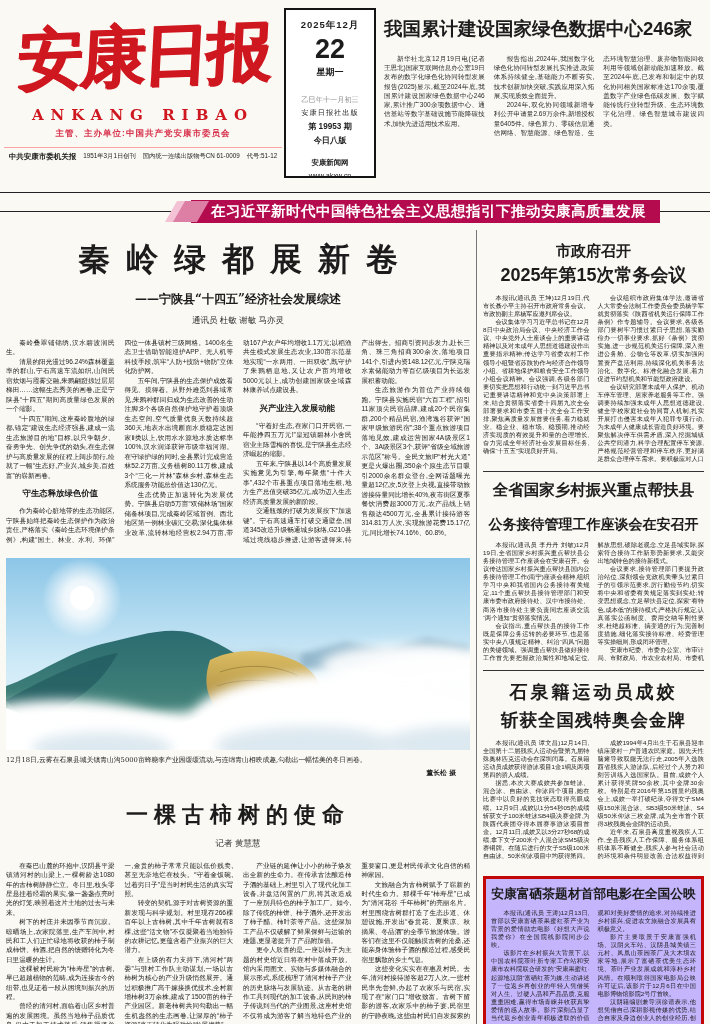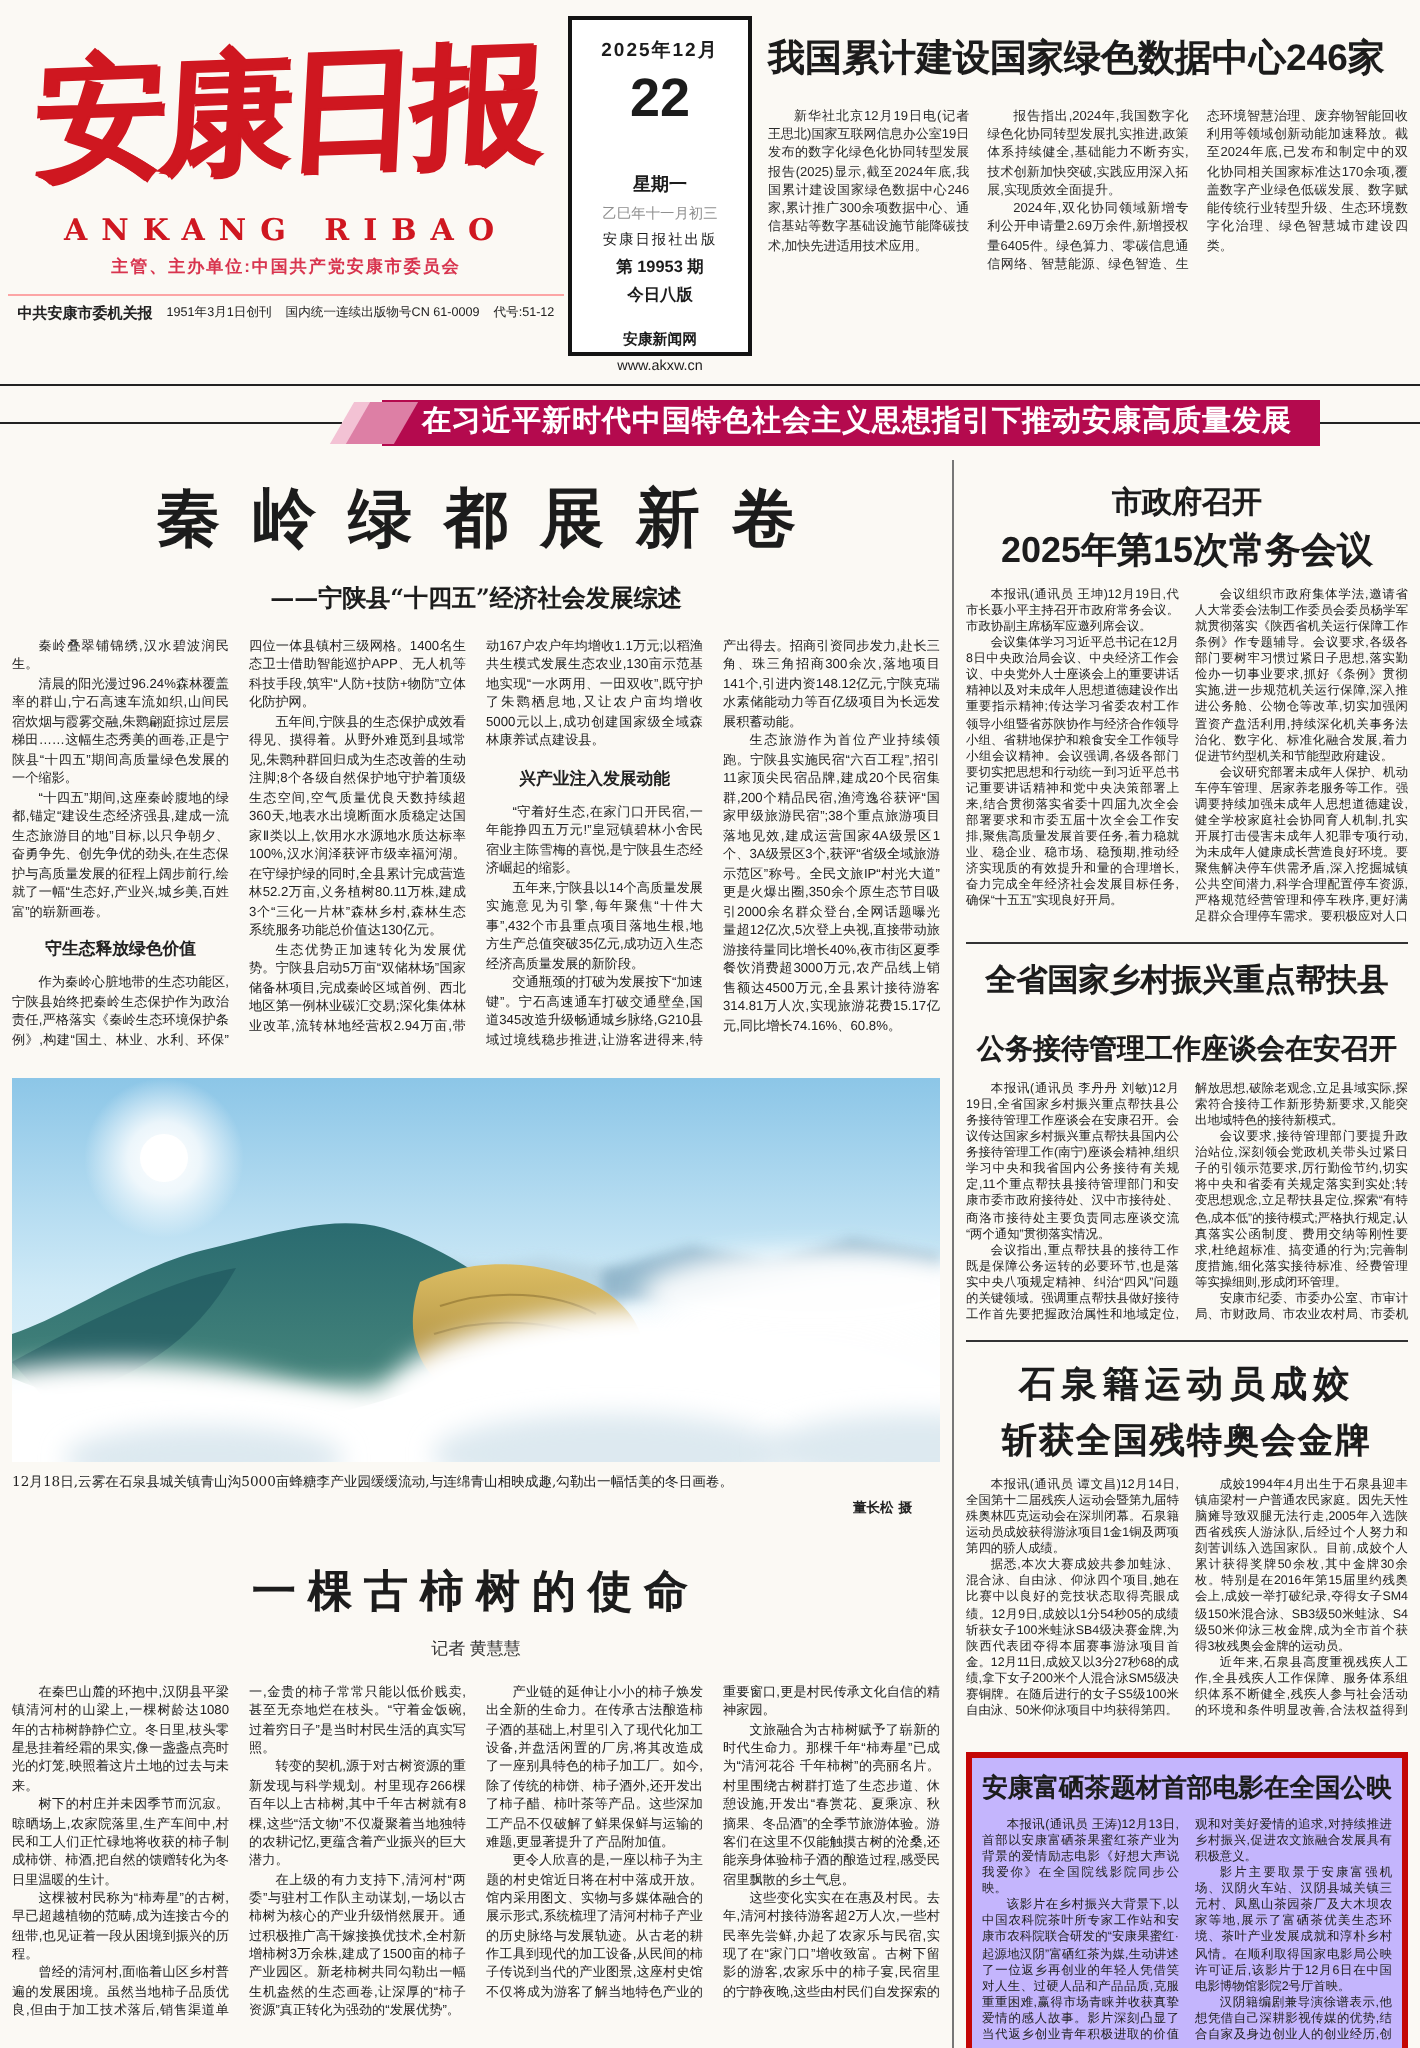--- a/index.html
+++ b/index.html
@@ -31,22 +31,22 @@
   }
   .org-line .strong { font-weight:900; font-size:7.5px; }
   
   .datebox {
     position:absolute; left:284px; top:8px; width:92px; height:170px;
     border:2px solid #141414; background:#fff; text-align:center;
     padding:9px 3px 8px; display:flex; flex-direction:column; gap:3px;
   }
   .datebox .ym { font-size:9.5px; font-weight:bold; letter-spacing:1px; }
   .datebox .day { font-size:27px; font-weight:bold; line-height:1.05; }
-  .datebox .weekday { font-size:9px; font-weight:bold;margin-top:20px; }
-  .datebox .lunar { font-size:7.2px; color:#8f8f8f; font-family:"DejaVu Serif",serif; }
+  .datebox .weekday { font-size:9px; font-weight:bold; }
+  .datebox .lunar { font-size:7.2px; color:#8f8f8f; font-family:"DejaVu Serif",serif;margin-top:13px; }
   .datebox .publisher { font-size:7.2px; font-family:"DejaVu Serif",serif; letter-spacing:1px; }
   .datebox .issue, .datebox .pages { font-size:8.2px; font-weight:bold; }
   .datebox .site { margin-top:9px; font-size:7.4px; font-weight:bold; }
   .datebox .url { font-size:7.2px; }
   
   .top-story { position:absolute; left:384px; top:16px; width:320px; }
   .top-story .headline { font-size:18.5px; font-weight:900; white-space:nowrap; letter-spacing:0; }
   .cols p { text-indent:2em; }
   .top-story .body {
     margin-top:13px; columns:3; column-gap:9px; height:102px; overflow:hidden;
@@ -173,20 +173,21 @@
     <div class="hair r"></div>
   </div>
 
   <div class="vdivider"></div>
 
   <div class="left-region">
 
     <div class="main-head">
       <div class="h">秦岭绿都展新卷</div>
       <div class="sub">——宁陕县“十四五”经济社会发展综述</div>
+      <div class="byline">通讯员 杜敏 谢敏 马亦灵</div>
     </div>
 
     <div class="main-cols">
       <div class="cols-flow cols">
           <p>秦岭叠翠铺锦绣,汉水碧波润民生。</p>
           <p>清晨的阳光漫过96.24%森林覆盖率的群山,宁石高速车流如织,山间民宿炊烟与霞雾交融,朱鹮翩跹掠过层层梯田……这幅生态秀美的画卷,正是宁陕县“十四五”期间高质量绿色发展的一个缩影。</p>
           <p>“十四五”期间,这座秦岭腹地的绿都,锚定“建设生态经济强县,建成一流生态旅游目的地”目标,以只争朝夕、奋勇争先、创先争优的劲头,在生态保护与高质量发展的征程上阔步前行,绘就了一幅“生态好,产业兴,城乡美,百姓富”的崭新画卷。</p>
           <h4 class="subhead">守生态释放绿色价值</h4>
           <p>作为秦岭心脏地带的生态功能区,宁陕县始终把秦岭生态保护作为政治责任,严格落实《秦岭生态环境保护条例》,构建“国土、林业、水利、环保”四位一体县镇村三级网格。1400名生态卫士借助智能巡护APP、无人机等科技手段,筑牢“人防+技防+物防”立体化防护网。</p>
           <p>五年间,宁陕县的生态保护成效看得见、摸得着。从野外难觅到县域常见,朱鹮种群回归成为生态改善的生动注脚;8个各级自然保护地守护着顶级生态空间,空气质量优良天数持续超360天,地表水出境断面水质稳定达国家Ⅱ类以上,饮用水水源地水质达标率100%,汉水润泽获评市级幸福河湖。在守绿护绿的同时,全县累计完成营造林52.2万亩,义务植树80.11万株,建成3个“三化一片林”森林乡村,森林生态系统服务功能总价值达130亿元。</p>

